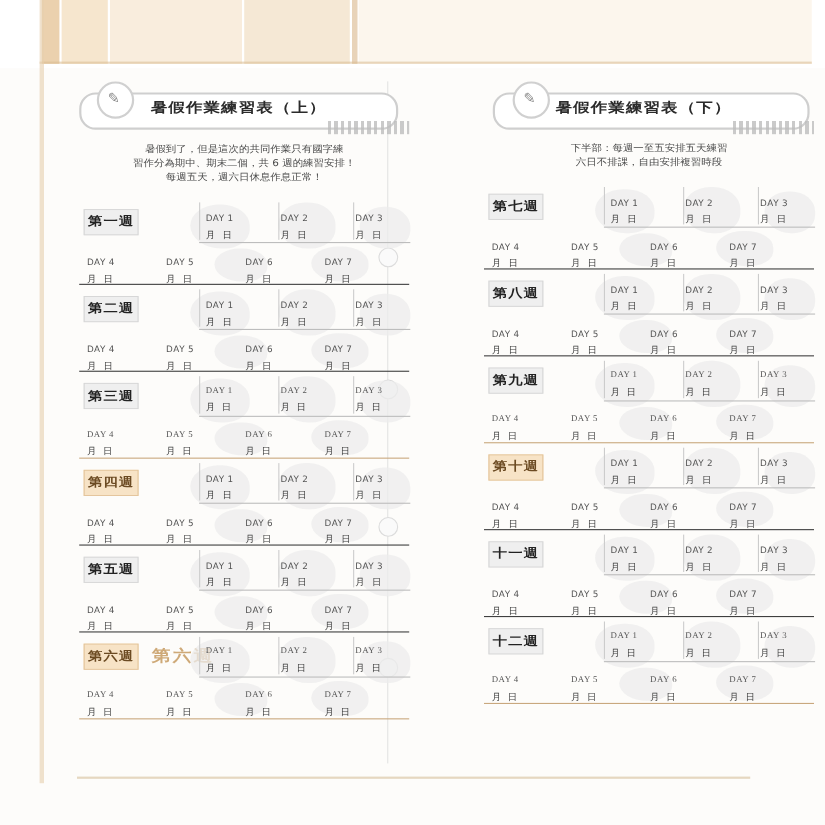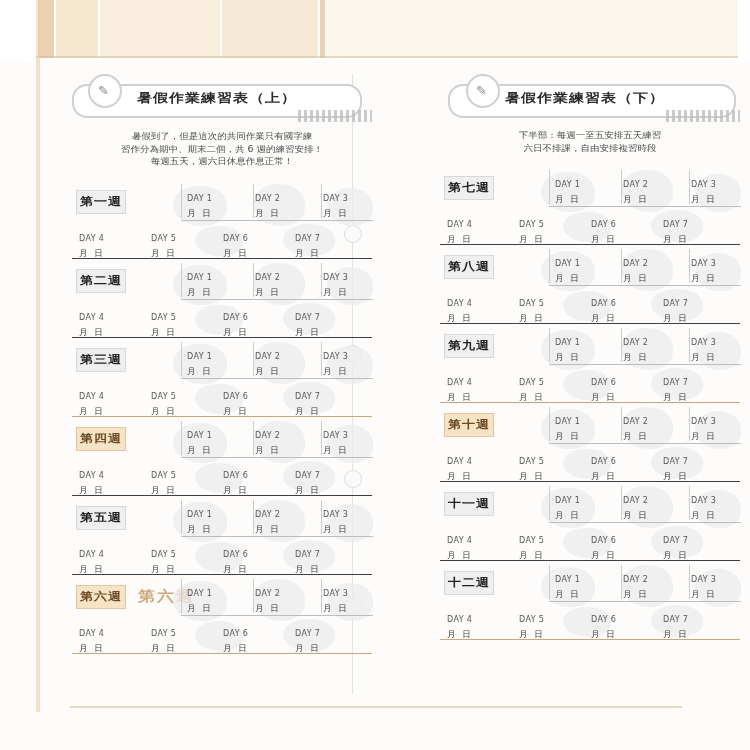--- a/index.html
+++ b/index.html
@@ -139,20 +139,21 @@
   .weeks {
     margin-top: 10px;
   }
   .week {
     position: relative;
     height: 78px;
     border-bottom: 1.5px solid #3f3f3f;
   }
   .week.alt {
     border-bottom: 1.5px solid #c9a87e;
+    font-family: Liberation Serif, serif;
   }
   .week-label {
     position: absolute;
     left: 4px; top: 8px;
     width: 48px; height: 26px;
     background: #efefef;
     border: 1px solid #d6d6d6;
     color: #222;
     font-size: 13px;
     font-weight: bold;

